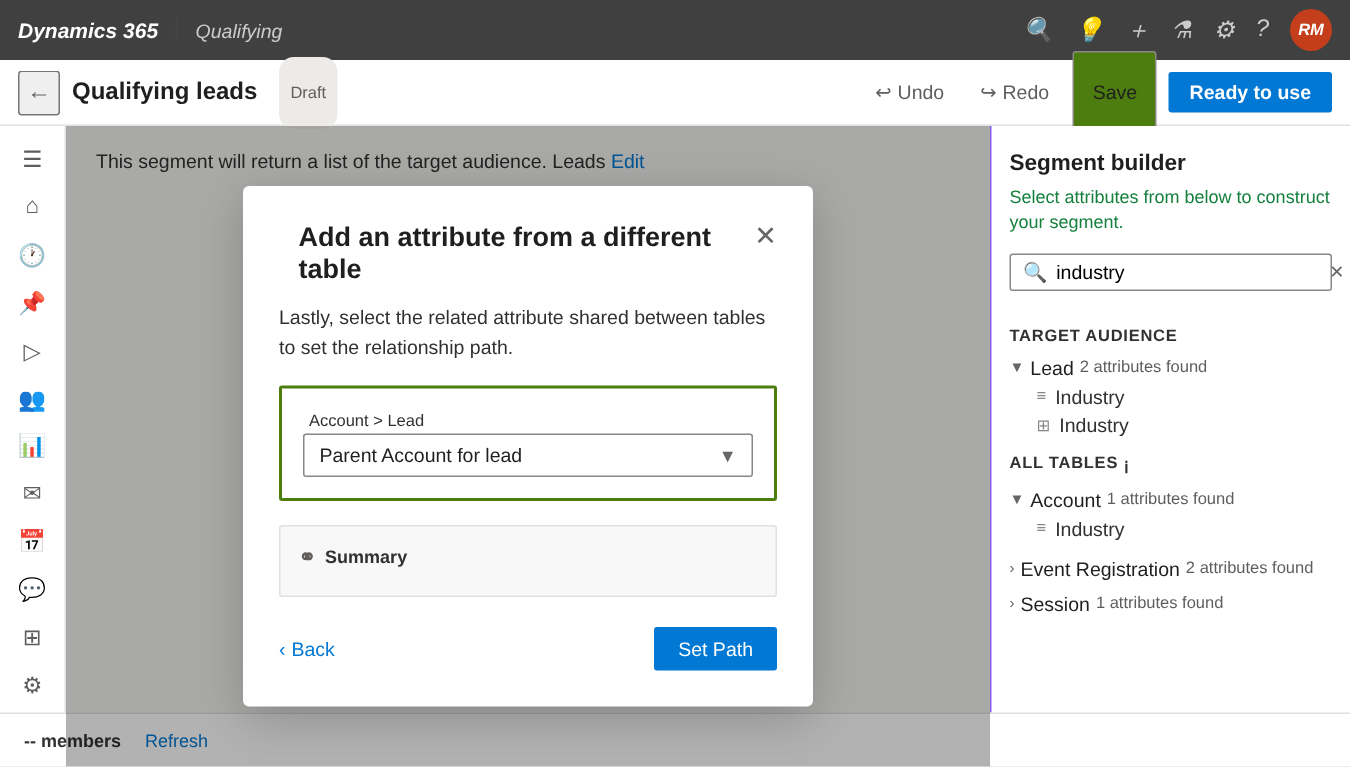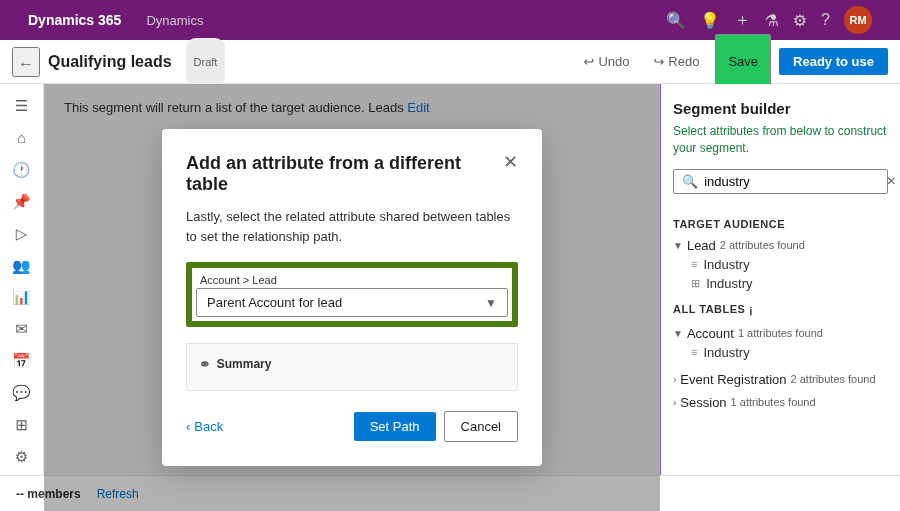--- a/index.html
+++ b/index.html
@@ -1,40 +1,40 @@
 <!DOCTYPE html>
 <html><head>
   <meta charset="utf-8">
   <style>
     * { box-sizing: border-box; margin: 0; padding: 0; }
     body { font-family: 'Segoe UI', Arial, sans-serif; font-size: 13px; background: #f3f2f1; overflow: hidden; width: 900px; height: 511px; }
 
     
     .top-nav {
-      display: flex; align-items: center; background: #701a75; color: #fff;
-      height: 40px; padding: 0 28px; gap: 0;
+      display: flex; align-items: center; background: #404040; color: #fff;
+      height: 40px; padding: 0 12px; gap: 0; font-style: italic;
     }
     .top-nav-brand { font-size: 14px; font-weight: 600; color: #fff; padding-right: 12px; border-right: 1px solid #444; }
     .top-nav-app { font-size: 13px; color: #ccc; padding-left: 12px; }
     .top-nav-spacer { flex: 1; }
     .top-nav-icons { display: flex; gap: 14px; align-items: center; color: #ccc; font-size: 16px; }
     .top-nav-avatar { width: 28px; height: 28px; border-radius: 50%; background: #c43e1c; color: #fff; font-size: 11px; font-weight: 700; display: flex; align-items: center; justify-content: center; }
 
     
     .sec-nav {
       display: flex; align-items: center; background: #fff; height: 44px; padding: 0 12px;
       border-bottom: 1px solid #e0e0e0; gap: 8px;
     }
     .sec-nav-back { color: #666; font-size: 16px; cursor: pointer; padding: 4px; }
     .sec-nav-title { font-size: 16px; font-weight: 600; color: #1f1f1f; }
     .sec-nav-badge { background: #edebe9; color: #605e5c; font-size: 11px; padding: 18px 8px; border-radius: 10px; margin-left: 6px; }
     .sec-nav-spacer { flex: 1; }
     .sec-nav-actions { display: flex; gap: 8px; align-items: center; }
     .btn-ghost { background: transparent; border: none; color: #605e5c; font-size: 13px; cursor: pointer; display: flex; align-items: center; gap: 4px; padding: 4px 8px; }
-    .btn-outline { background: #22c55e; border: 1px solid #8a8886; color: #1f1f1f; font-size: 13px; cursor: pointer; padding: 19px 12px; border-radius: 2px; }
+    .btn-outline { background: #4d7c0f; border: 1px solid #8a8886; color: #1f1f1f; font-size: 13px; cursor: pointer; padding: 19px 12px; border-radius: 2px; }
     .btn-primary { background: #0078d4; border: none; color: #fff; font-size: 13px; cursor: pointer; padding: 6px 14px; border-radius: 2px; font-weight: 600; }
 
     
     .main-layout { display: flex; height: calc(511px - 84px); }
 
     
     .left-sidebar {
       width: 44px; background: #fff; border-right: 1px solid #e0e0e0;
       display: flex; flex-direction: column; align-items: center; padding: 8px 0; gap: 4px;
     }
@@ -85,24 +85,24 @@
     
     .modal-overlay {
       position: absolute; top: 0; left: 0; right: 0; bottom: 0;
       background: rgba(0,0,0,0.3); z-index: 100; display: flex; align-items: center; justify-content: center;
     }
     .modal {
       background: #fff; border-radius: 4px; width: 380px; padding: 24px;
       box-shadow: 0 8px 32px rgba(0,0,0,0.2); position: relative;
     }
     .modal-header { display: flex; align-items: flex-start; justify-content: space-between; margin-bottom: 12px; }
-    .modal-title { font-size: 18px; font-weight: 600; color: #1f1f1f; }
+    .modal-title { font-size: 18px; font-weight: 600; color: #1f1f1f; margin-left: 13px; }
     .modal-close { background: none; border: none; font-size: 18px; color: #666; cursor: pointer; padding: 0; line-height: 1; }
     .modal-desc { font-size: 13px; color: #323130; margin-bottom: 16px; line-height: 1.5; }
-    .dropdown-container { border: 6px solid #4d7c0f; border-radius: 2px; padding: 4px; margin-bottom: 16px; }
+    .dropdown-container { border: 2px solid #4d7c0f; border-radius: 2px; padding: 14px; margin-bottom: 16px; }
     .dropdown-label { font-size: 11px; color: #323130; font-weight: 500; padding: 2px 4px; }
     .dropdown-select {
       display: flex; align-items: center; justify-content: space-between;
       border: 1px solid #8a8886; background: #fff; padding: 6px 10px;
       cursor: pointer; font-size: 13px; color: #1f1f1f; border-radius: 2px;
     }
     .dropdown-chevron { color: #666; font-size: 12px; }
     .summary-box { background: #f8f8f8; border: 1px solid #e0e0e0; border-radius: 2px; padding: 12px; margin-bottom: 20px; }
     .summary-header { display: flex; align-items: center; gap: 6px; font-size: 12px; font-weight: 600; color: #323130; margin-bottom: 6px; }
     .summary-icon { font-size: 14px; color: #605e5c; }
@@ -111,21 +111,21 @@
     .modal-footer { display: flex; align-items: center; gap: 8px; }
     .btn-back { background: none; border: none; color: #0078d4; font-size: 13px; cursor: pointer; display: flex; align-items: center; gap: 4px; margin-right: auto; }
     .btn-set-path { background: #0078d4; border: none; color: #fff; font-size: 13px; cursor: pointer; padding: 7px 16px; border-radius: 2px; font-weight: 500; }
     .btn-cancel { background: #fff; border: 1px solid #8a8886; color: #1f1f1f; font-size: 13px; cursor: pointer; padding: 7px 16px; border-radius: 2px; }
   </style>
 </head>
 <body>
 
 <div class="top-nav">
   <span class="top-nav-brand">Dynamics 365</span>
-  <span class="top-nav-app">Dynamics</span>
+  <span class="top-nav-app">Qualifying</span>
   <div class="top-nav-spacer"></div>
   <div class="top-nav-icons">
     <span>🔍</span>
     <span>💡</span>
     <span>＋</span>
     <span>⚗</span>
     <span>⚙</span>
     <span>?</span>
     <div class="top-nav-avatar">RM</div>
   </div>
@@ -196,21 +196,20 @@
             <span>Summary</span>
           </div>
         </div>
 
         <div class="modal-footer">
           <button class="btn-back">
             <span>‹</span>
             <span>Back</span>
           </button>
           <button class="btn-set-path">Set Path</button>
-          <button class="btn-cancel">Cancel</button>
         </div>
       </div>
     </div>
   </div>
 
   <div class="right-panel">
     <div class="right-panel-title">Segment builder</div>
     <div class="right-panel-desc">Select attributes from below to construct your segment.</div>
 
     <div class="search-box">

